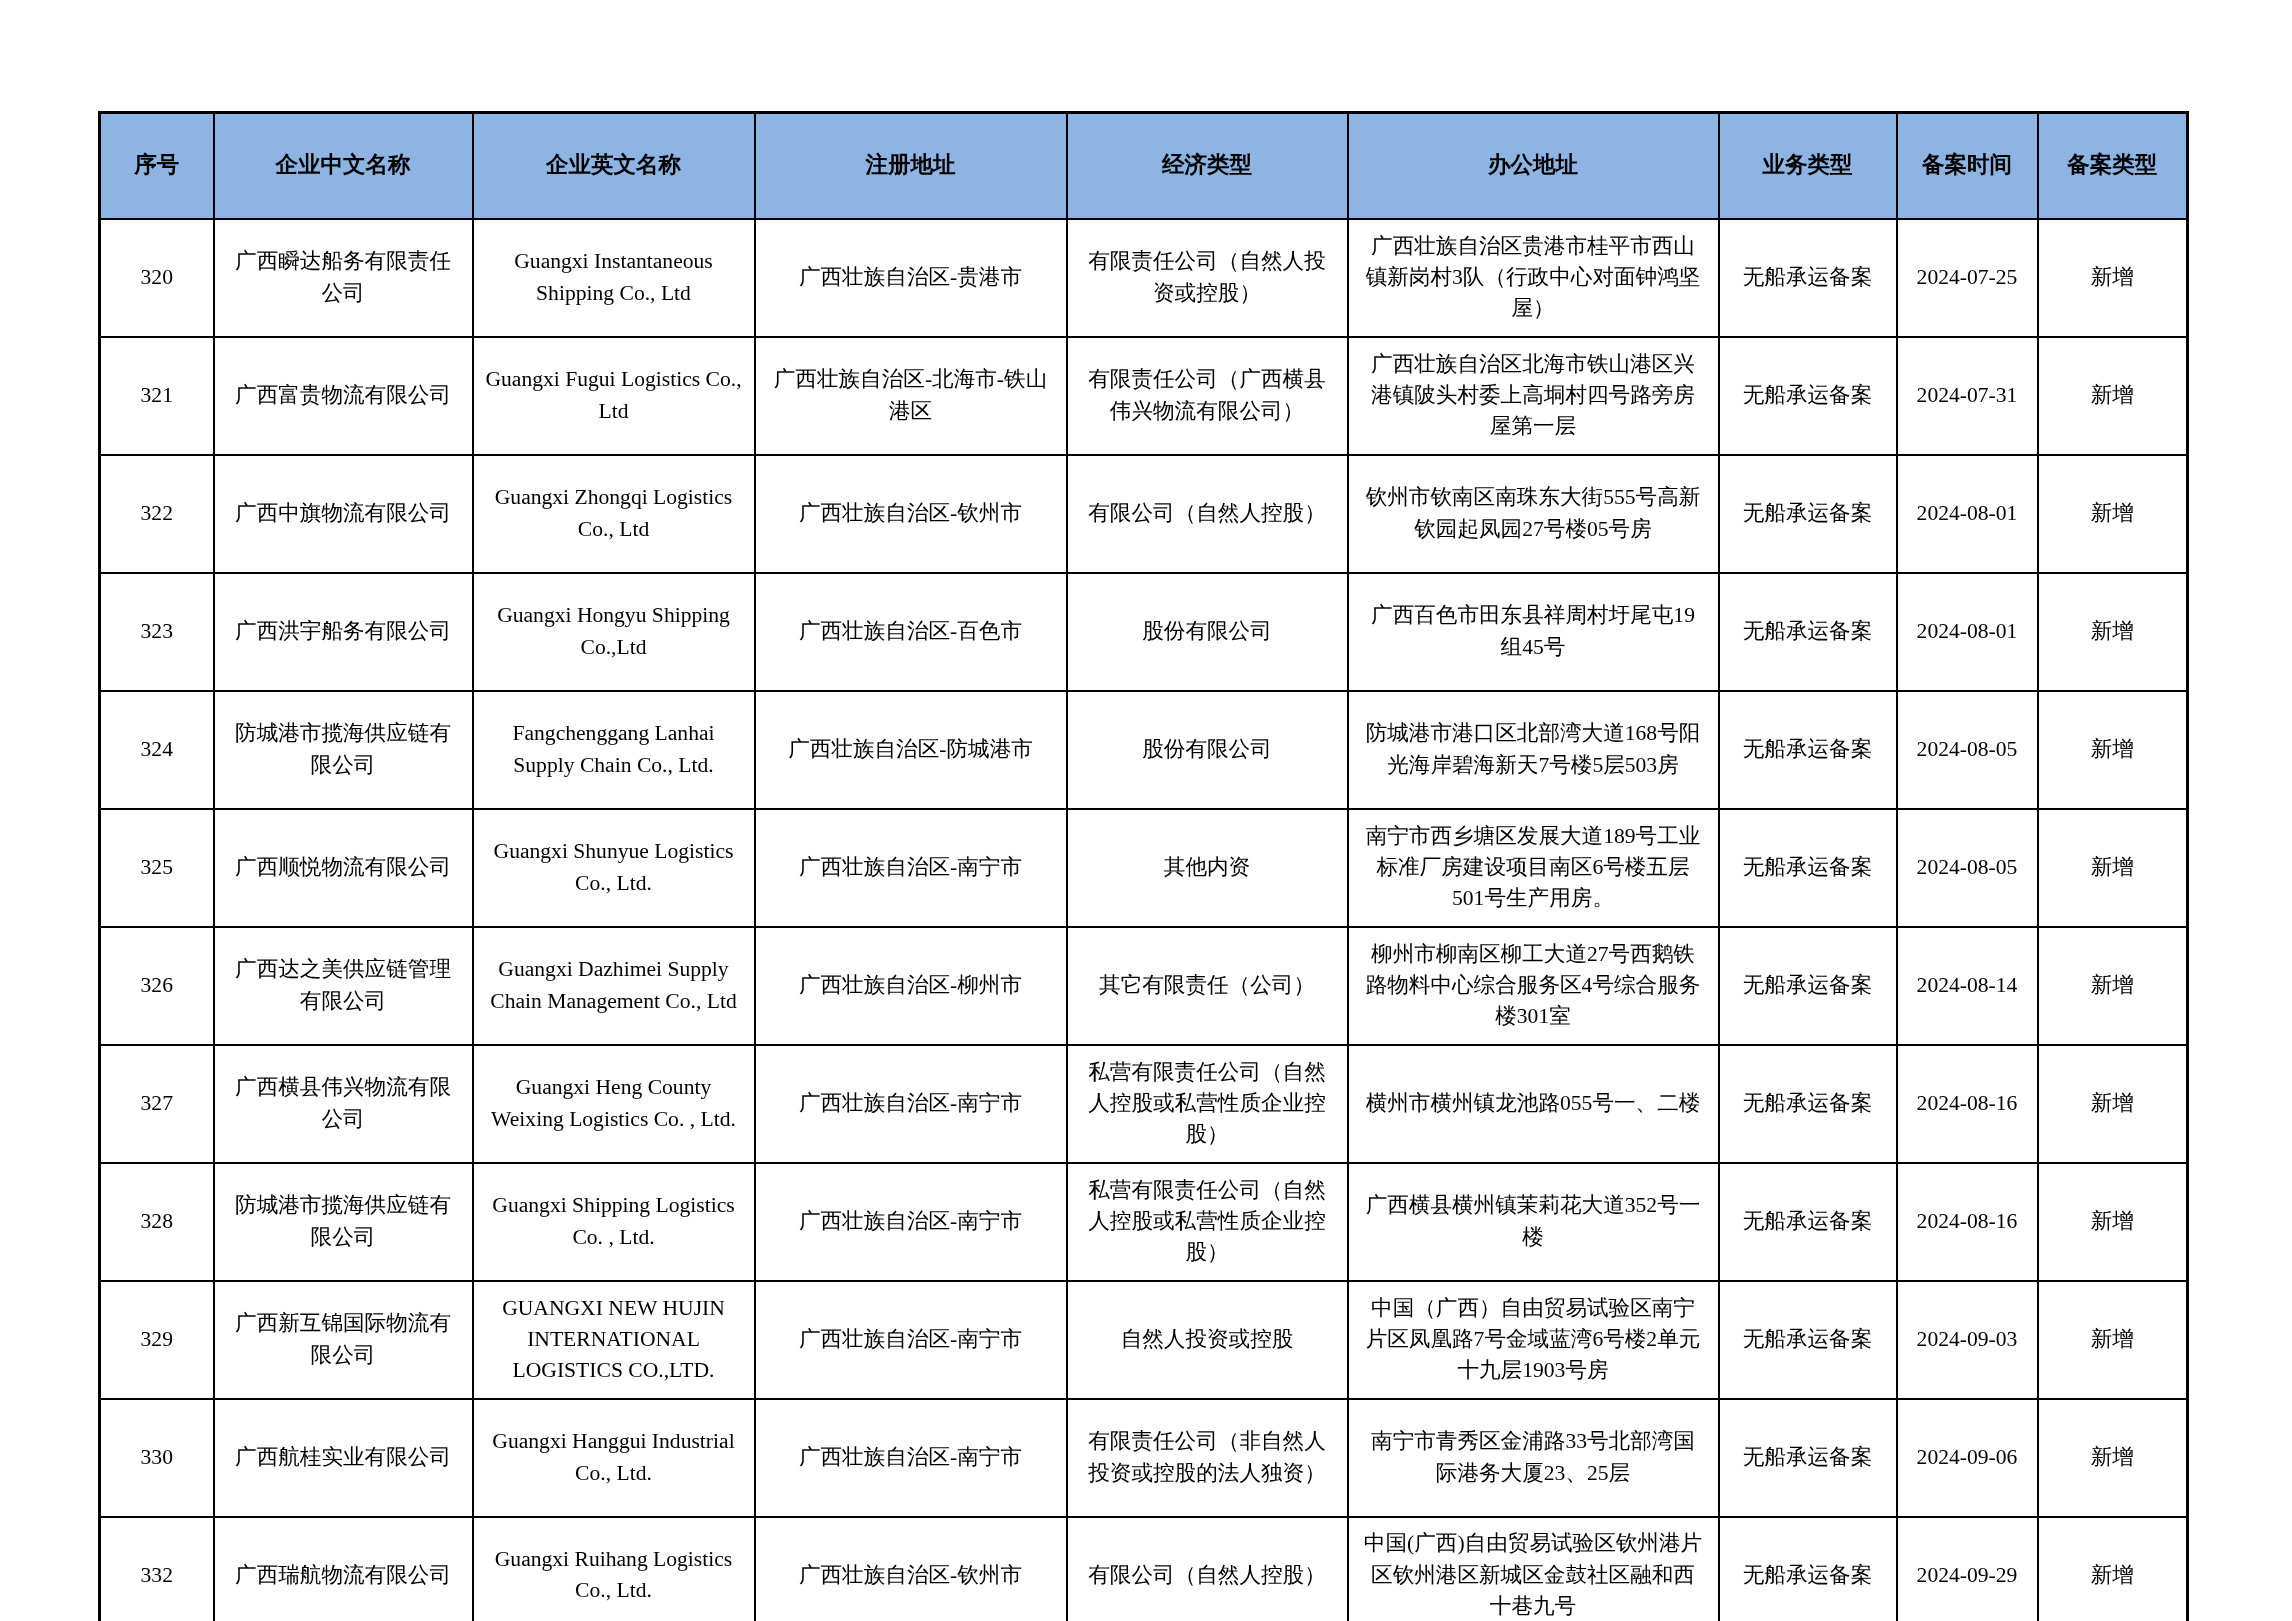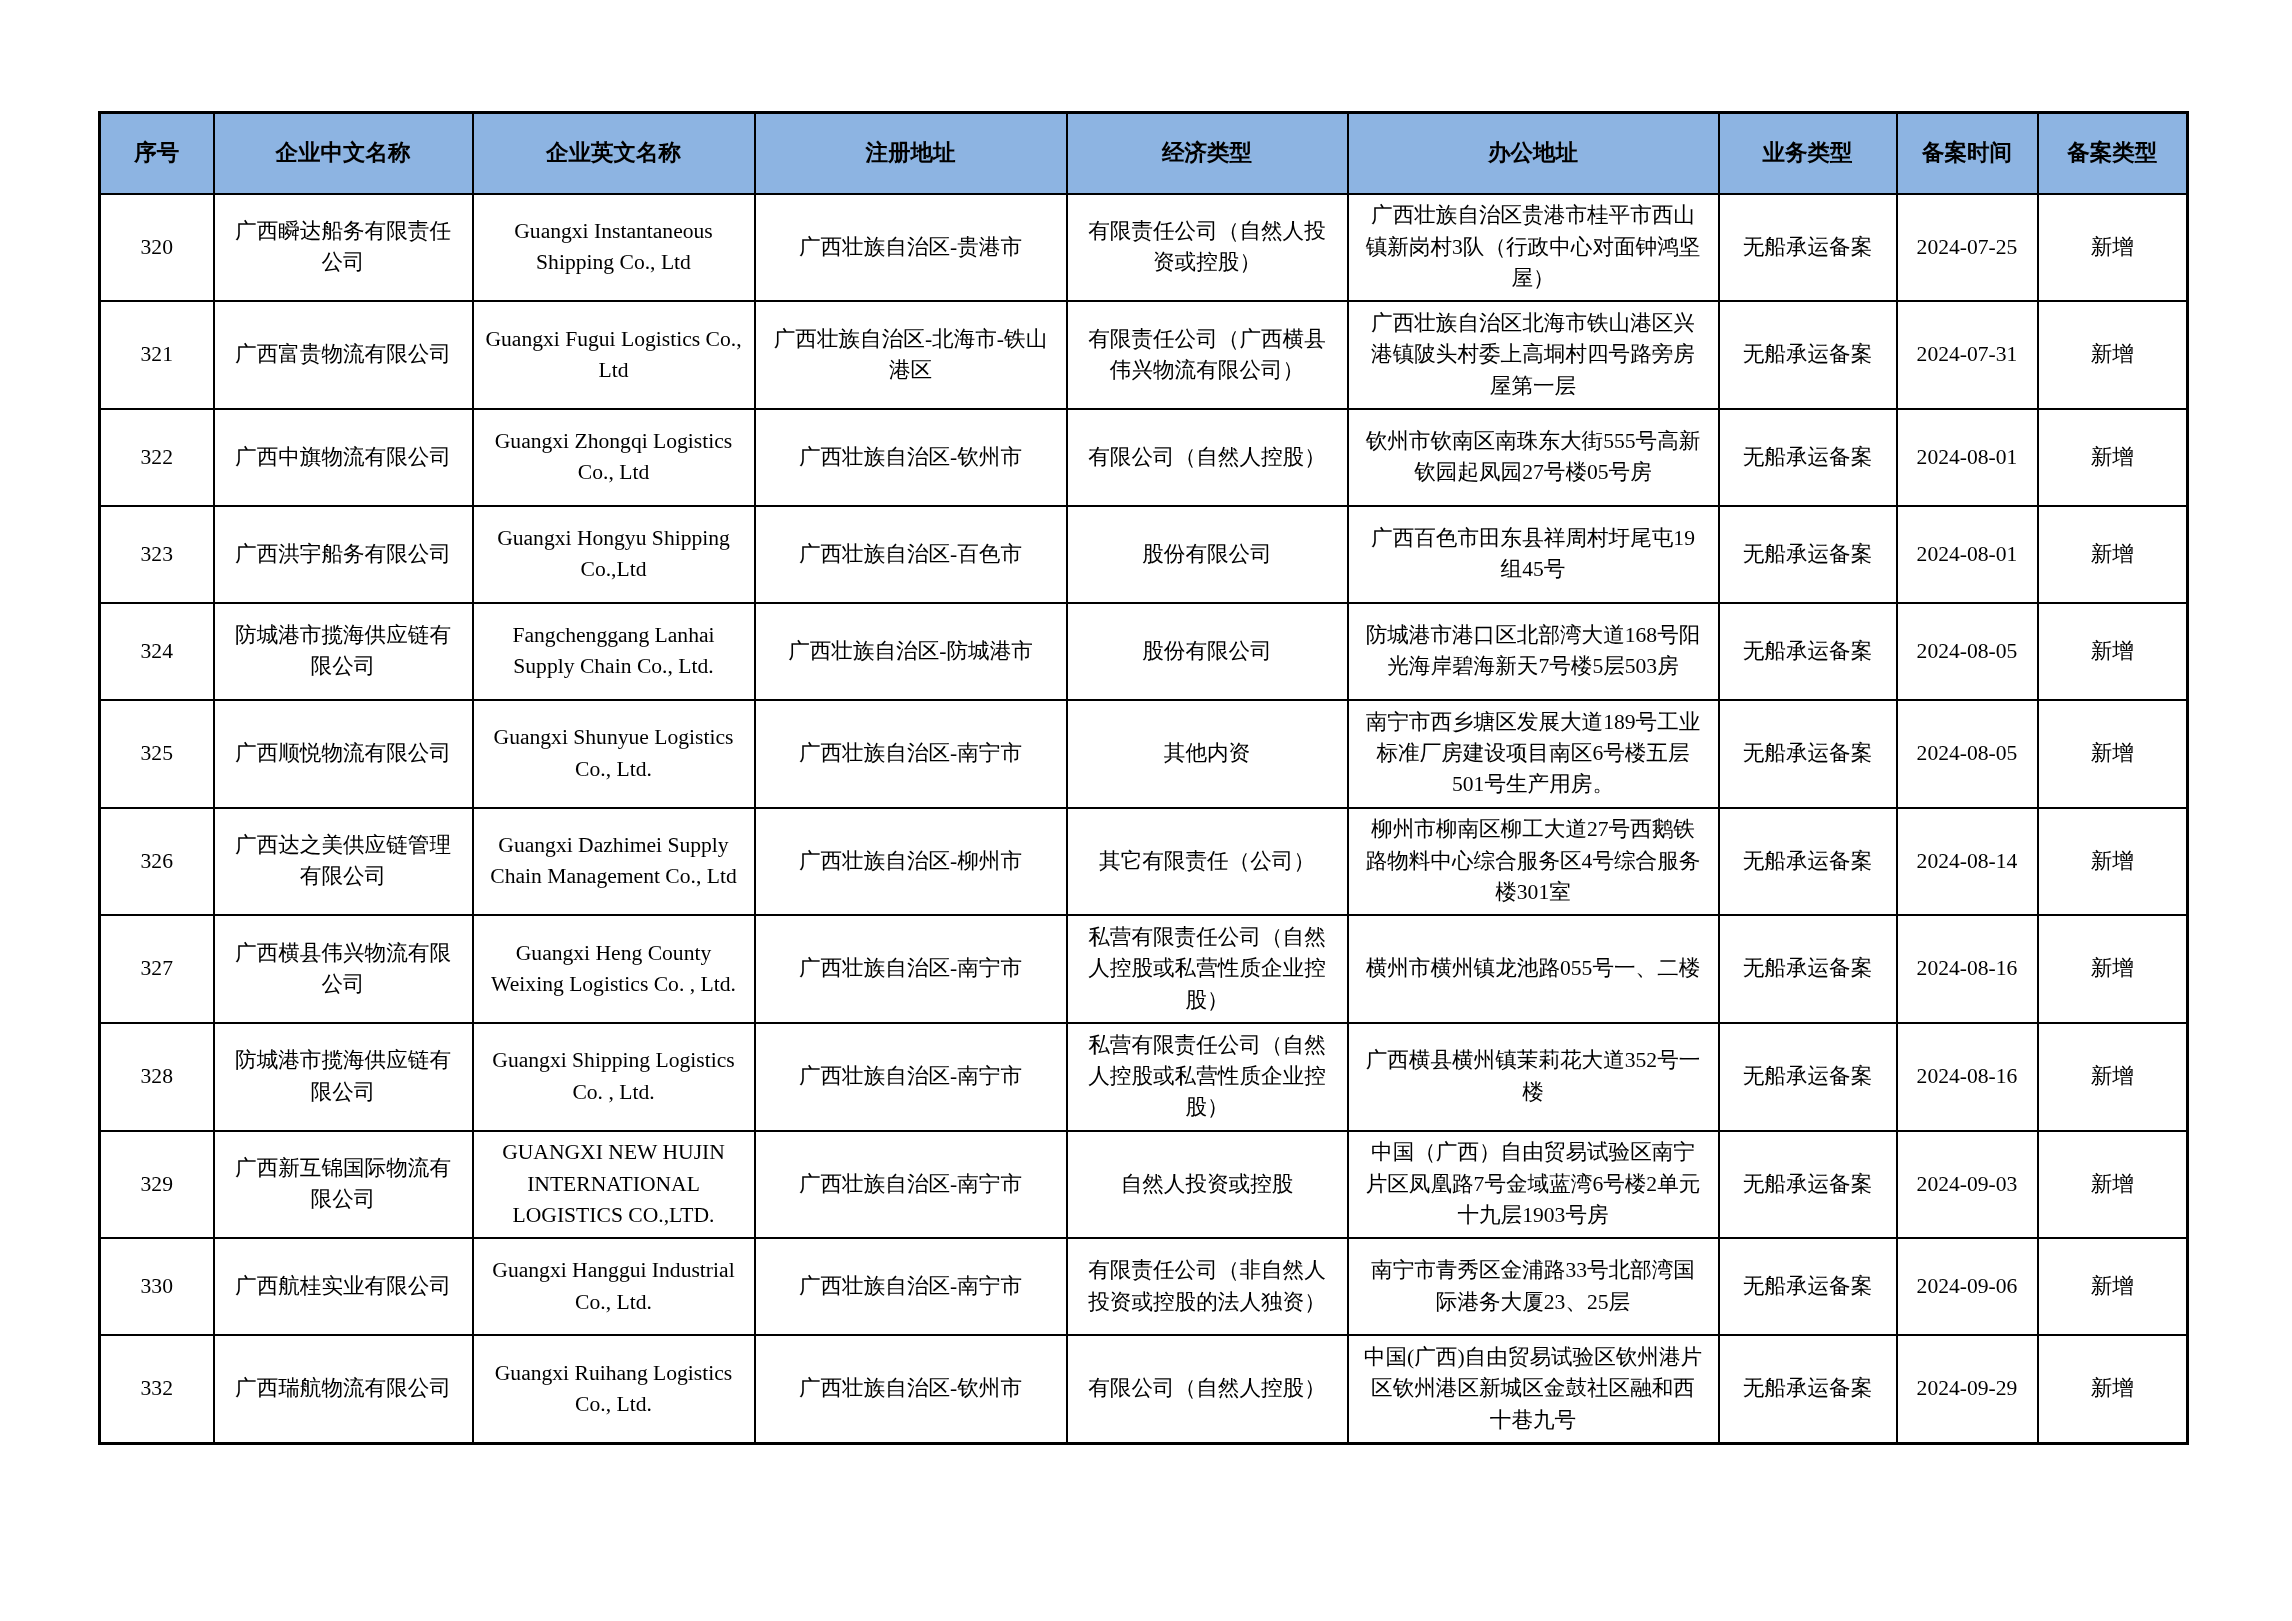--- a/index.html
+++ b/index.html
@@ -34,23 +34,23 @@
     padding:5.9px 11.8px;
     font-size:21.6px;
     line-height:1.45;
     overflow:hidden;
     word-break:break-word;
   }
   table.records thead th{
     background:var(--header-bg);
     font-weight:bold;
     font-size:22.5px;
-    height:81px;
-  }
-  table.records tbody tr{height:97px;}
+    height:106px;
+  }
+  table.records tbody tr{height:118px;}
   
   col.c-seq{width:114px;}
   col.c-name-cn{width:259px;}
   col.c-name-en{width:282px;}
   col.c-reg-addr{width:312px;}
   col.c-econ-type{width:281px;}
   col.c-office-addr{width:371px;}
   col.c-biz-type{width:178px;}
   col.c-record-date{width:141px;}
   col.c-record-type{width:150px;}

